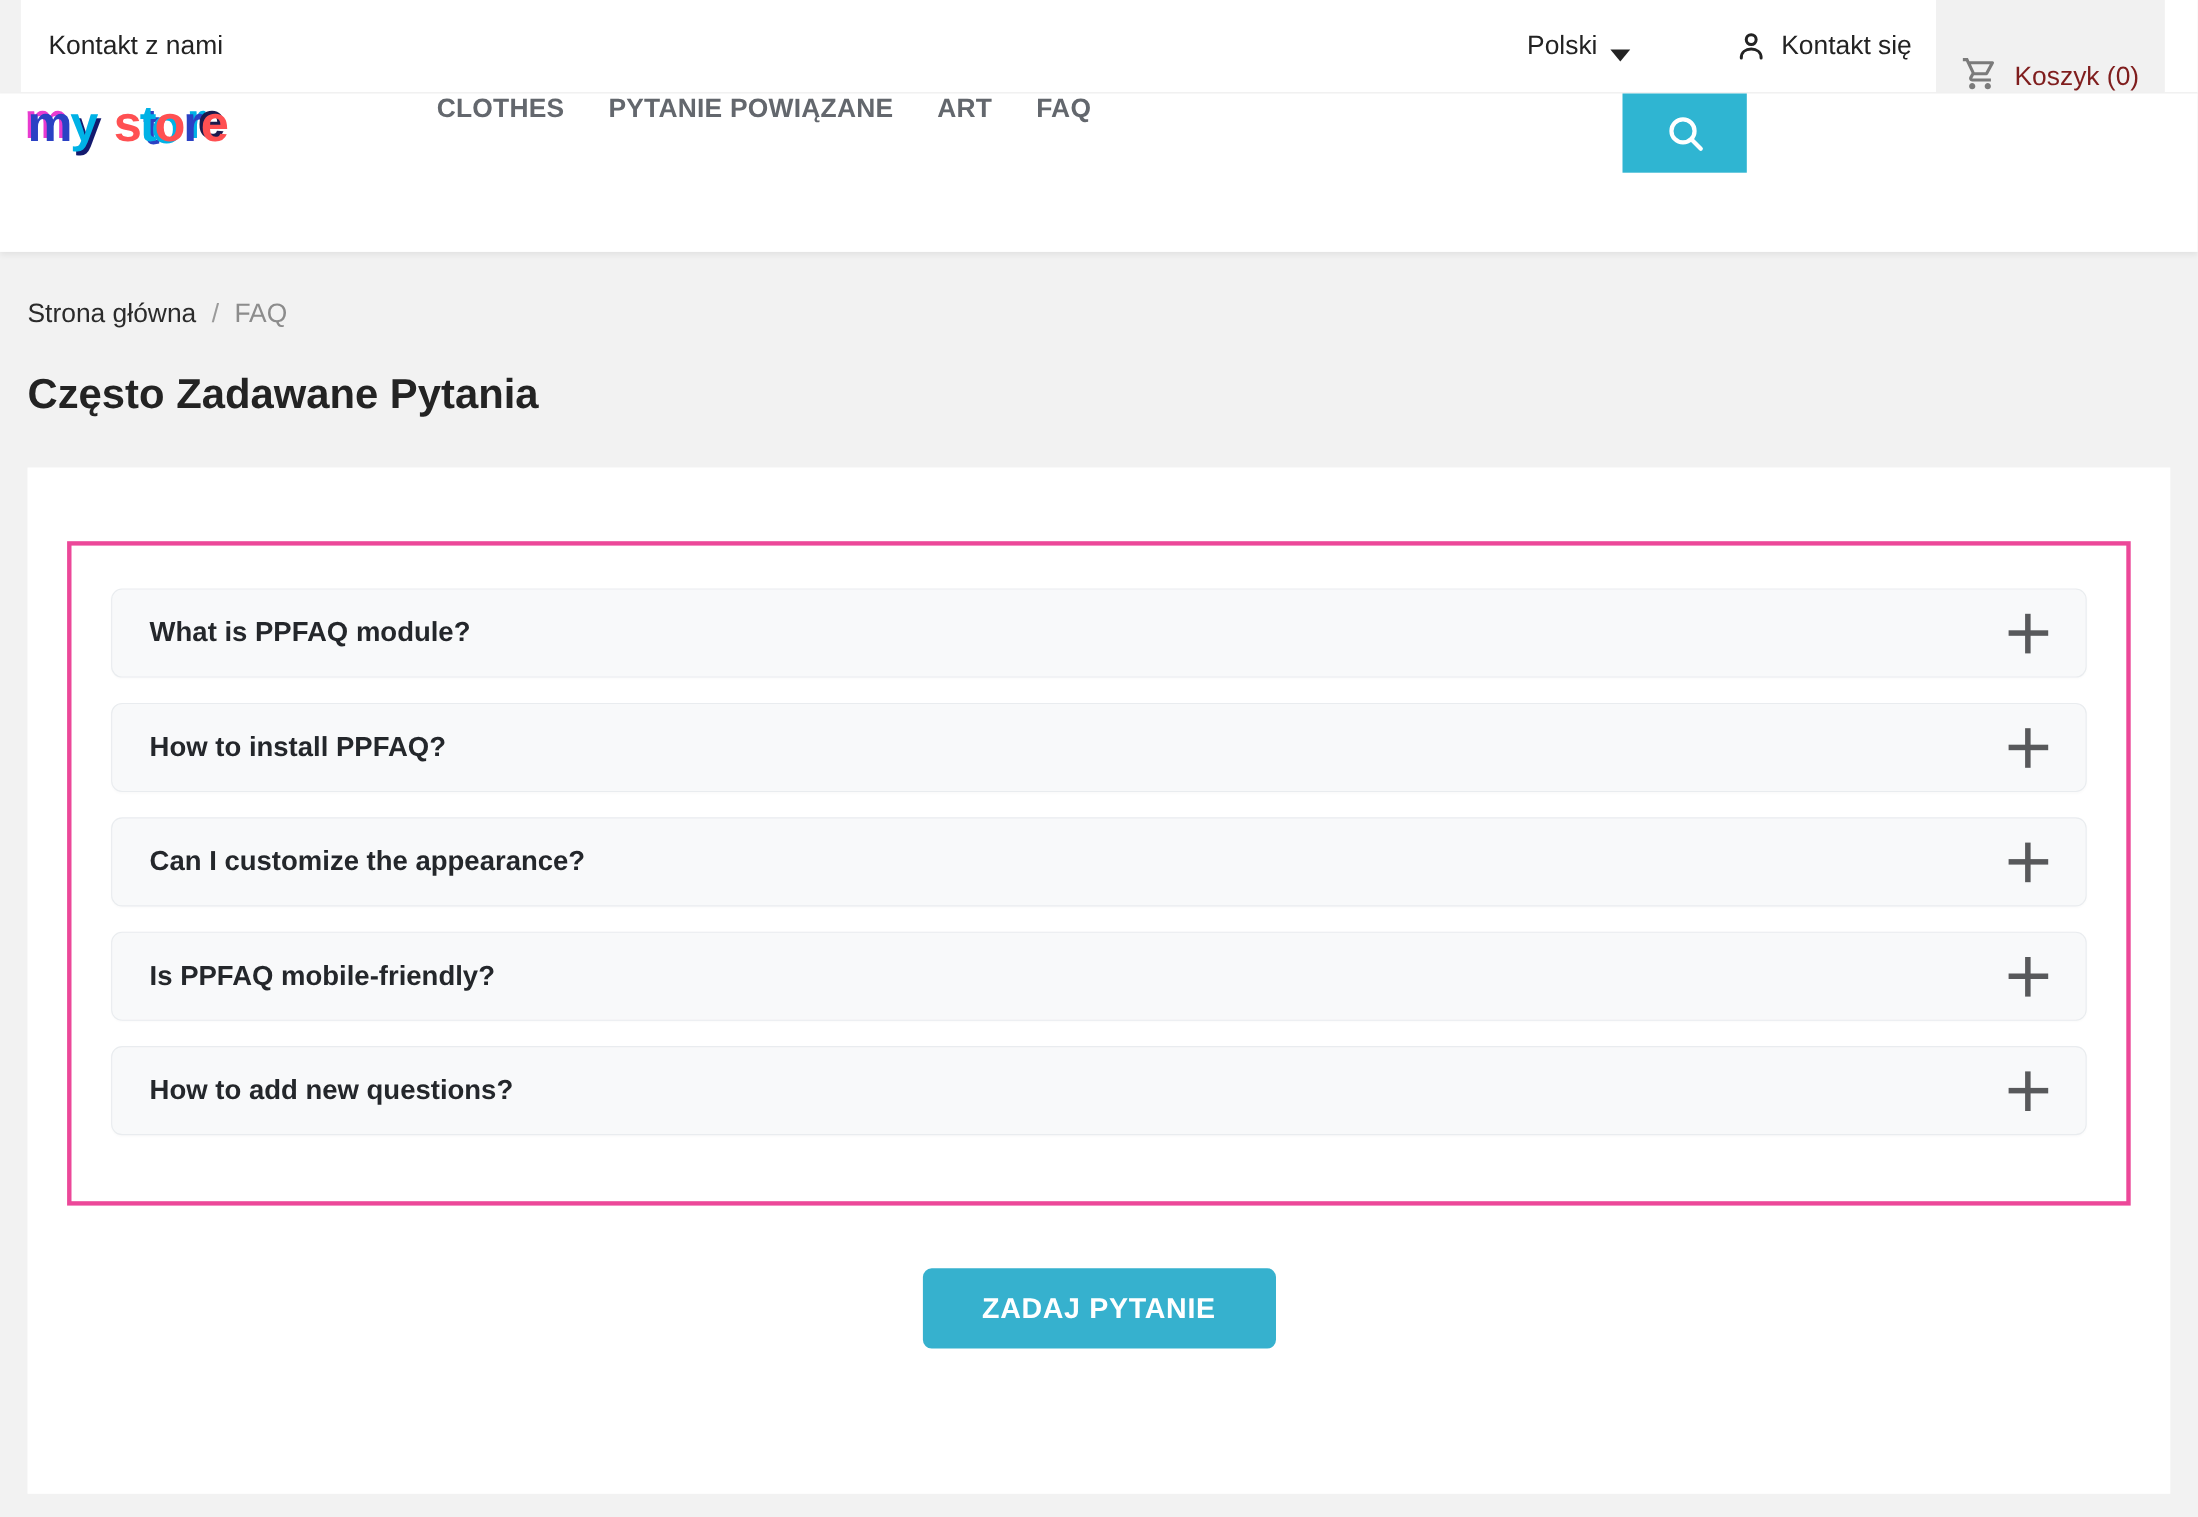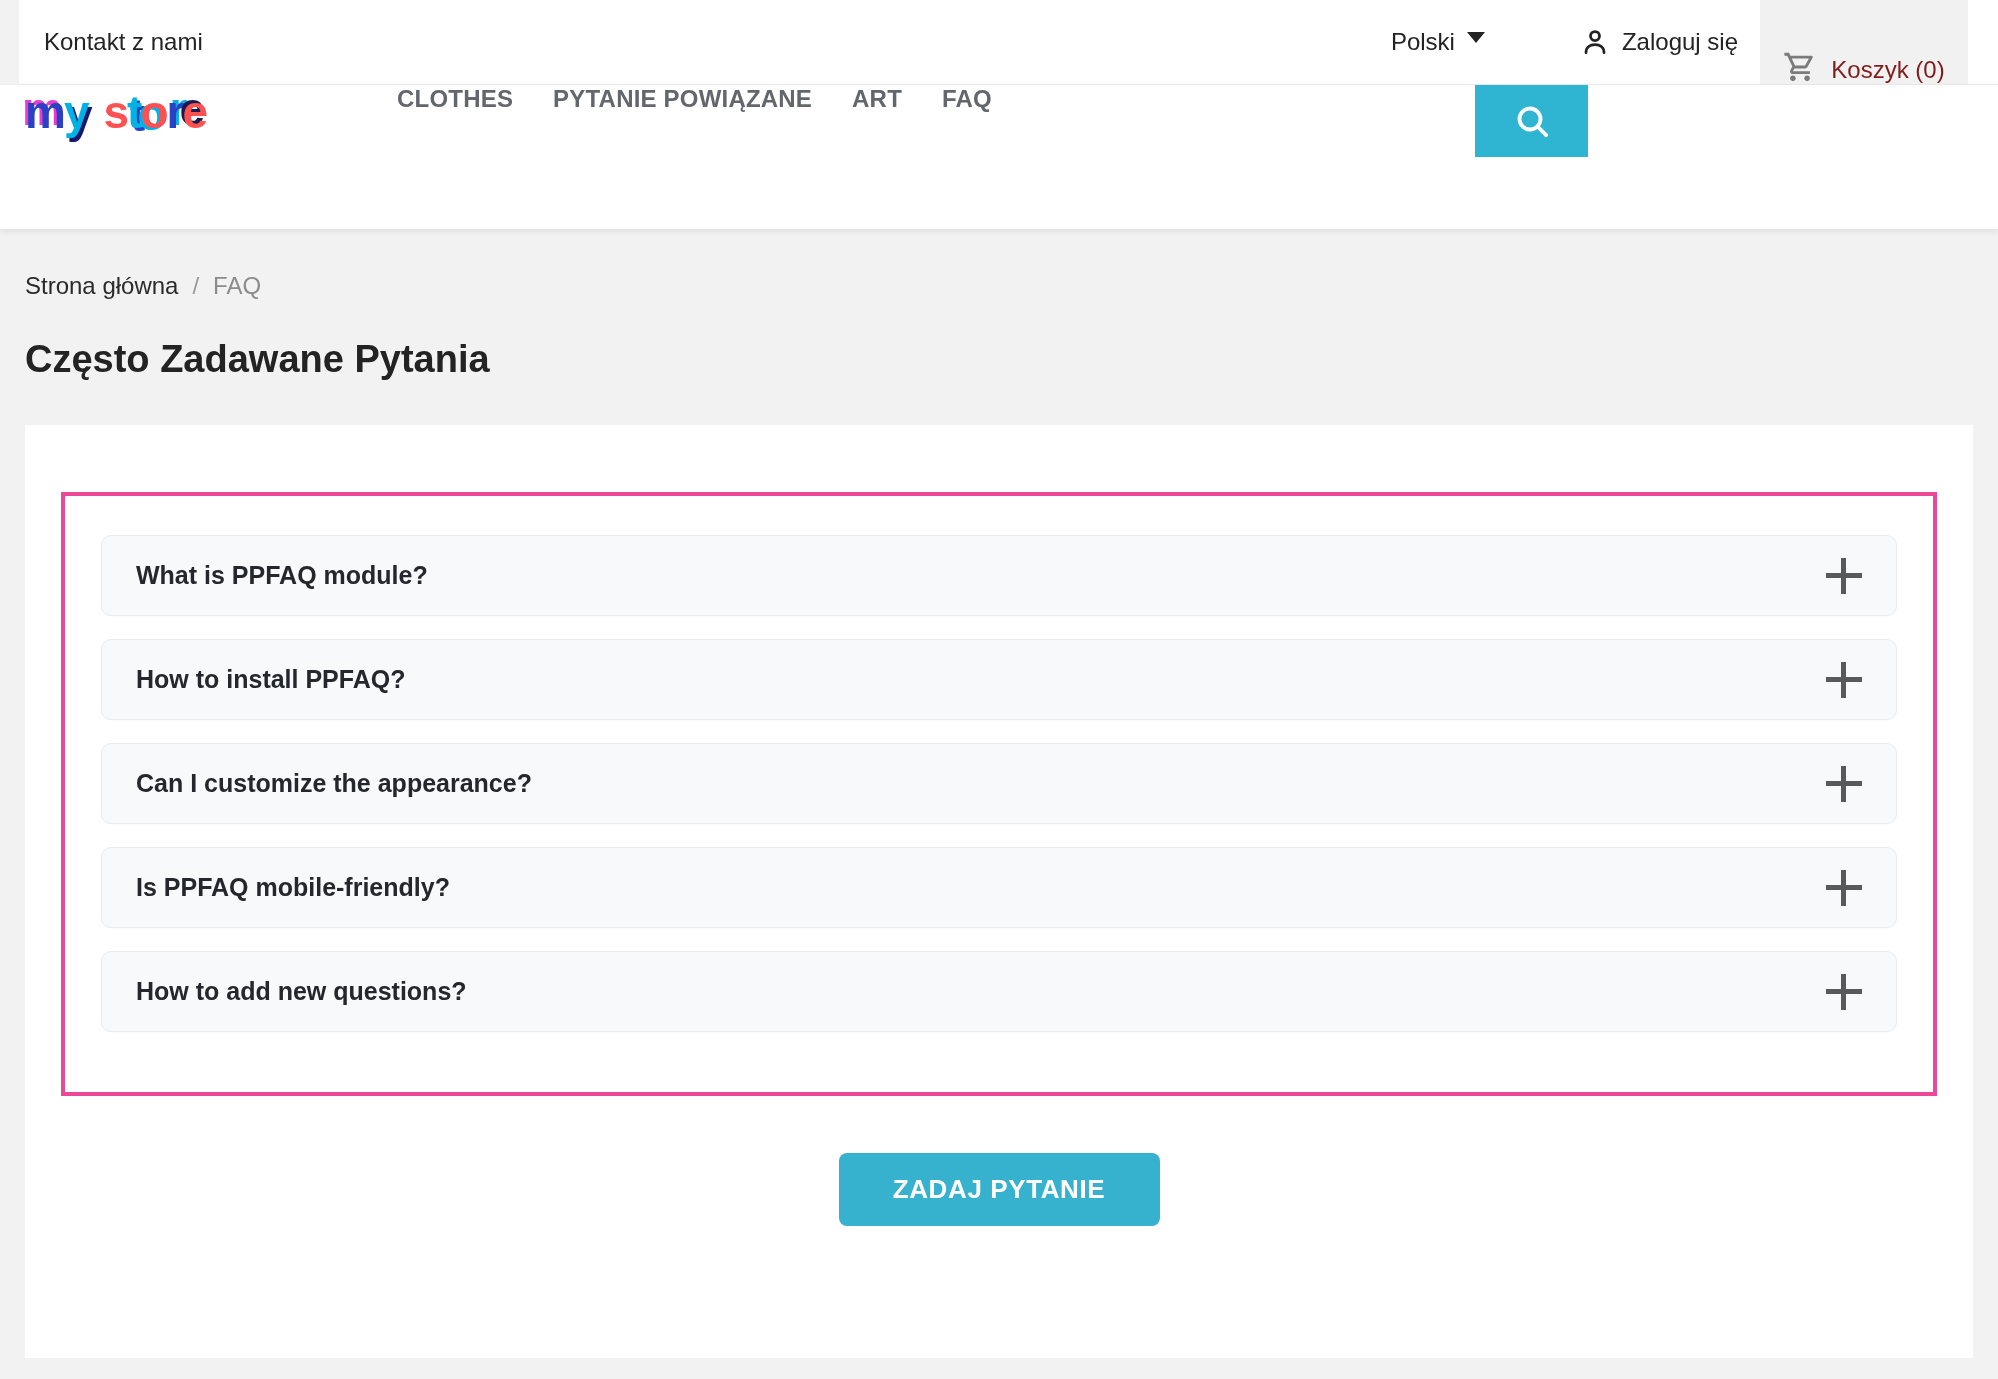--- a/index.html
+++ b/index.html
@@ -4,21 +4,21 @@
 <style>
   * { margin:0; padding:0; box-sizing:border-box; }
   html,body { width:1998px; height:1379px; }
   body { font-family:"Liberation Sans", sans-serif; background:#f2f2f2; color:#232323; }
   .page { width:1998px; height:1379px; overflow:hidden; background:#f2f2f2; position:relative; }
 
   
   .topbar { height:85px; background:#fff; border-bottom:1px solid #e9e9e9; display:flex; align-items:center; padding-left:25px;margin-left:19px; }
   .contact-link { font-size:24px; color:#232323; text-decoration:none; cursor:pointer; }
   .topbar-right { margin-left:auto; display:flex; align-items:center; height:100%; }
-  .lang-selector { display:flex; align-items:flex-start; gap:12px; font-size:24px; color:#232323; cursor:pointer; margin-right:95px; }
+  .lang-selector { display:flex; align-items:flex-end; gap:12px; font-size:24px; color:#232323; cursor:pointer; margin-right:95px; }
   .chevron-down { width:0; height:0; border-left:9px solid transparent; border-right:9px solid transparent; border-top:11px solid #232323; margin-top:4px; }
   .login-link { display:flex; align-items:center; gap:12px; font-size:24px; color:#232323; cursor:pointer; margin-right:22px; }
   .cart-btn { width:208px; height:100%; background:#f1f1f1; display:flex; align-items:flex-end; justify-content:center; gap:14px; font-size:24px; color:#7f1d1d; cursor:pointer; margin-right:30px; }
 
   
   .header { height:144px; background:#fff; display:flex; align-items:flex-start; padding:0 25px; box-shadow:0 3px 6px rgba(0,0,0,0.07); position:relative; z-index:5;gap:26px; }
   .logo { font-size:46px; font-weight:700; letter-spacing:-2px; cursor:pointer; white-space:nowrap; }
   .logo span { display:inline-block; }
   .lg-m { color:#2b41c4; text-shadow:-3px -3px 0 #e83bd0; }
   .lg-y { color:#00b2e6; text-shadow:3px 4px 0 #131a6e; margin-right:16px; }
@@ -68,21 +68,21 @@
     <div class="topbar-right">
       <div class="lang-selector">
         <span>Polski</span>
         <span class="chevron-down"></span>
       </div>
       <div class="login-link">
         <svg class="icon-svg" width="30" height="30" viewBox="0 0 24 24" fill="none" stroke="#232323" stroke-width="2.2">
           <circle cx="12" cy="7.2" r="3.6"></circle>
           <path d="M4.8 20.5c0-4.2 3.2-6.4 7.2-6.4s7.2 2.2 7.2 6.4" stroke-linecap="round"></path>
         </svg>
-        <span>Zaloguj się</span>
+        <span>Kontakt się</span>
       </div>
       <div class="cart-btn">
         <svg class="icon-svg" width="34" height="34" viewBox="0 0 24 24" fill="#7b7b7b">
           <path d="M15.55 13c.75 0 1.41-.41 1.75-1.03l3.58-6.49A1 1 0 0 0 20 4H5.21l-.94-2H1v2h2l3.6 7.59-1.35 2.44C4.52 15.37 5.48 17 7 17h12v-2H7l1.1-2h7.45zM6.16 6h12.15l-2.76 5H8.53L6.16 6zM7 18c-1.1 0-2 .9-2 2s.9 2 2 2 2-.9 2-2-.9-2-2-2zm10 0c-1.1 0-2 .9-2 2s.9 2 2 2 2-.9 2-2-.9-2-2-2z"></path>
         </svg>
         <span>Koszyk (0)</span>
       </div>
     </div>
   </header>
 

